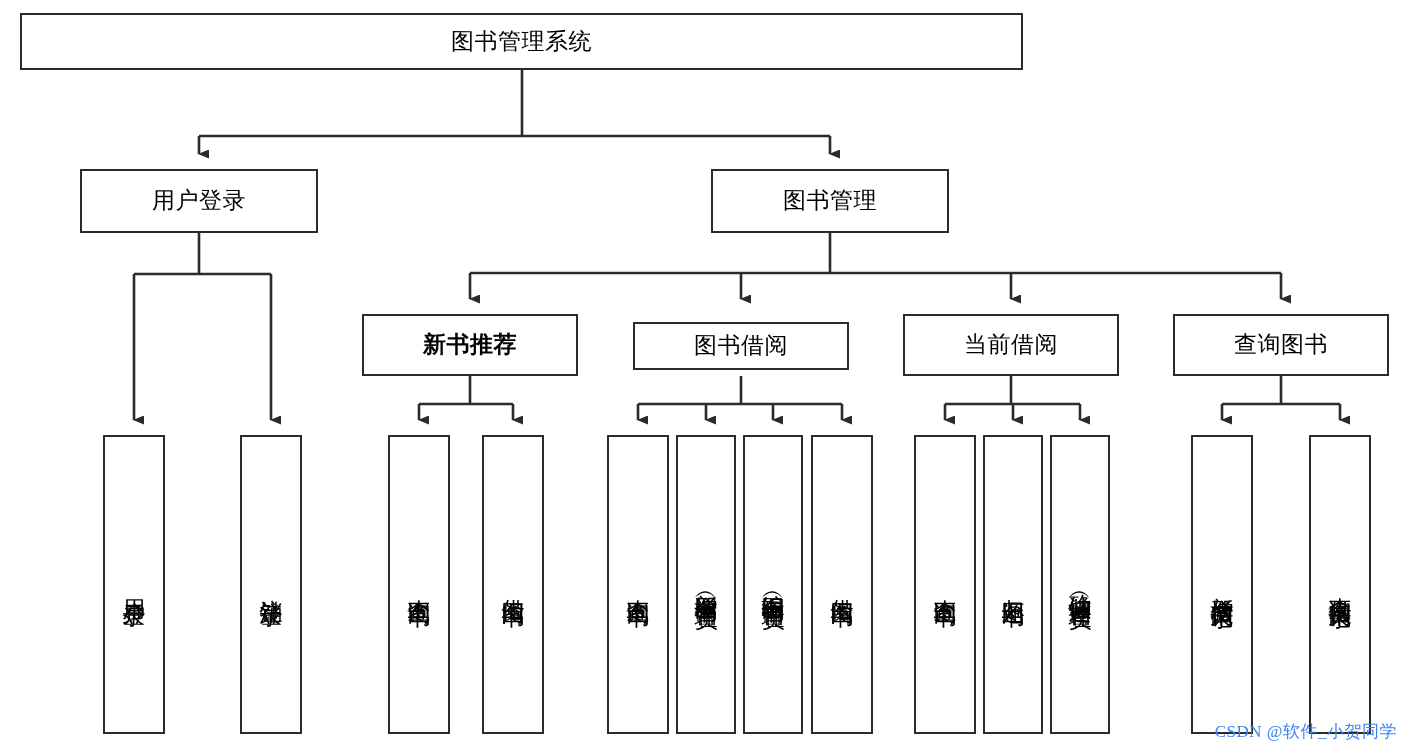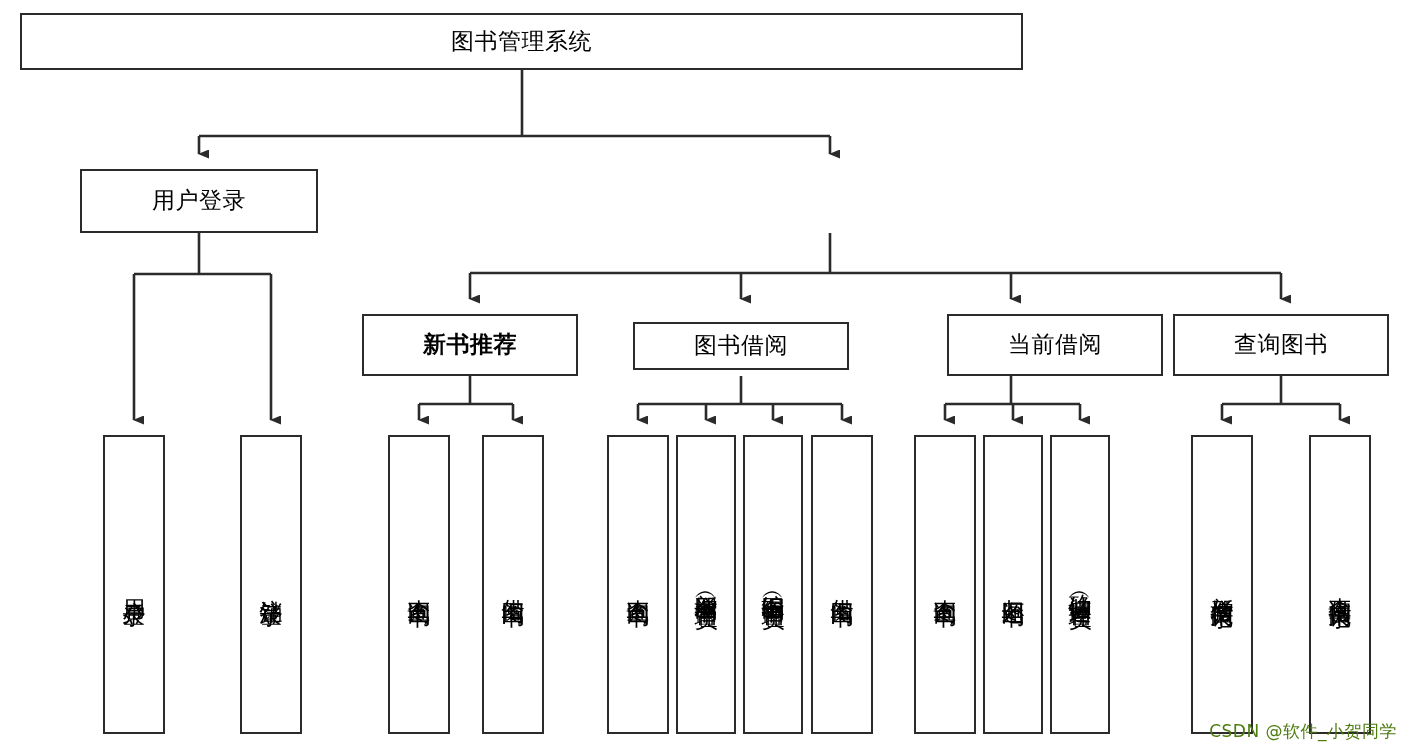--- a/index.html
+++ b/index.html
@@ -51,23 +51,24 @@
     font-size: 23px;
     letter-spacing: 2px;
     padding: 4px 0;
     white-space: nowrap;
   }
   .watermark {
     position: absolute;
     right: 8px;
     bottom: 4px;
     font-size: 17px;
-    color: #4d7c0f;
+    color: #3b82f6;
     white-space: nowrap;
     letter-spacing: 0.5px;
+    font-family: Liberation Serif, serif;
   }
 </style>
 </head>
 <body>
 
 <div id="diagram-root">
 
   <svg class="edges" viewBox="0 0 1405 747" width="1405" height="747" xmlns="http://www.w3.org/2000/svg">
     <defs>
       <marker id="arrow" markerWidth="9" markerHeight="11" refX="4.5" refY="10" orient="auto" markerUnits="userSpaceOnUse">
@@ -118,28 +119,31 @@
     </g>
   </svg>
 
   <div class="node node-h" style="left:20px; top:13px; width:1003px; height:57px;">
     <span>图书管理系统</span>
   </div>
 
   <div class="node node-h" style="left:80px; top:169px; width:238px; height:64px;">
     <span>用户登录</span>
   </div>
+  <div class="node node-h" style="left:711px; top:169px; width:238px; height:64px;">
+    <span>图书管理</span>
+  </div>
 
   <div class="node node-h" style="left:362px; top:314px; width:216px; height:62px;font-weight:bold;">
     <span>新书推荐</span>
   </div>
   <div class="node node-h" style="left:633px; top:322px; width:216px; height:48px;">
     <span>图书借阅</span>
   </div>
-  <div class="node node-h" style="left:903px; top:314px; width:216px; height:62px;margin-left:44px;">
+  <div class="node node-h" style="left:903px; top:314px; width:216px; height:62px;">
     <span>当前借阅</span>
   </div>
   <div class="node node-h" style="left:1173px; top:314px; width:216px; height:62px;">
     <span>查询图书</span>
   </div>
 
   <div class="node node-v" style="left:103px; top:435px; width:62px; height:299px;">
     <span>用户登录</span>
   </div>
   <div class="node node-v" style="left:240px; top:435px; width:62px; height:299px;">

